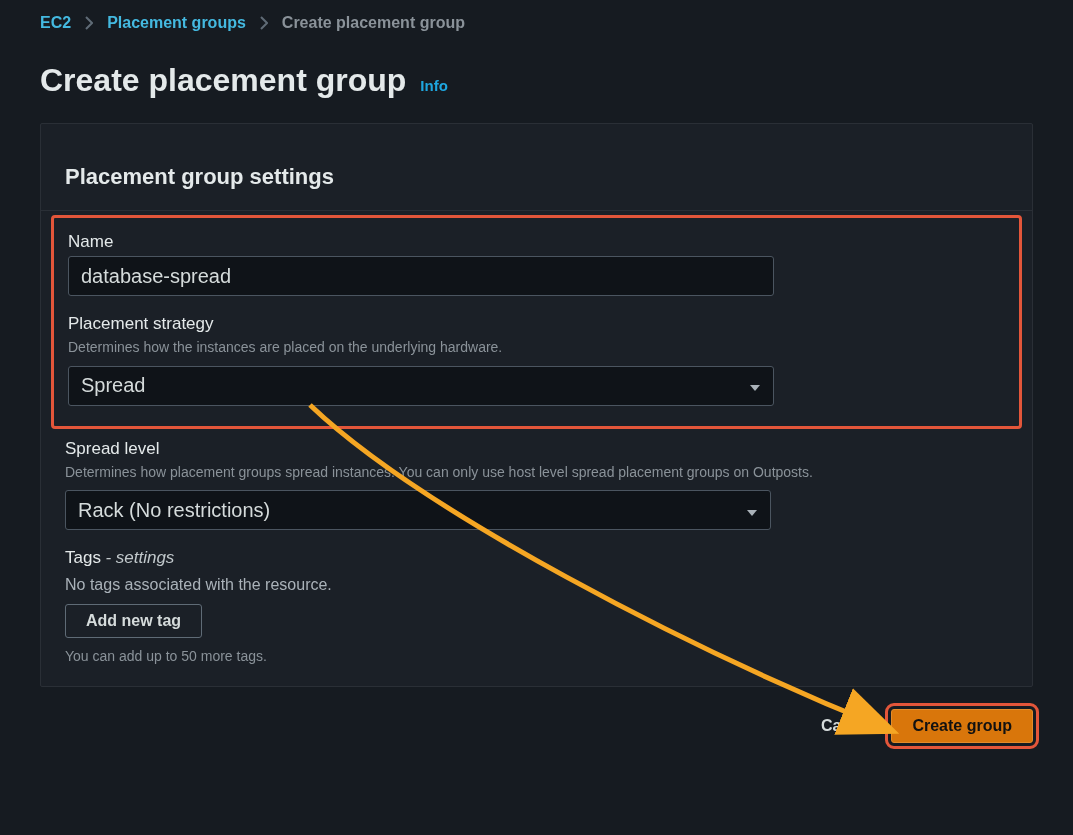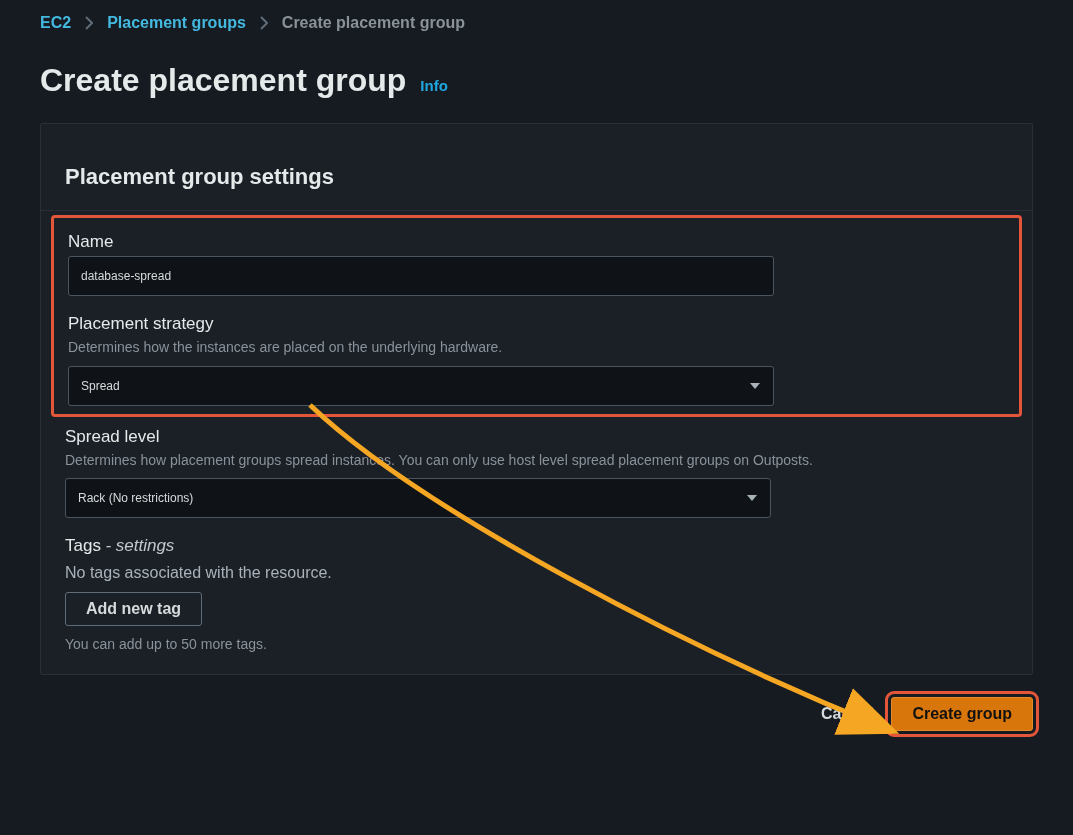--- a/index.html
+++ b/index.html
@@ -72,35 +72,35 @@
     margin-bottom: 8px;
     line-height: 1.4;
   }
   input.text-input, .select-box {
     width: 706px;
     height: 40px;
     background: #0f1318;
     border: 1px solid #4b5560;
     border-radius: 3px;
     color: #d5dbdb;
-    font-size: 12px;
+    font-size: 20px;
     padding: 0 12px;
     display: flex;
     align-items: center;
     justify-content: space-between;
     cursor: pointer;
   }
   input.text-input { cursor: text; outline: none; }
   .select-box .sel-text { flex: 1; }
   .caret-down { color: #aab2b9; }
 
   .highlight-box {
     border: 3px solid #e3563a;
     border-radius: 4px;
-    padding: 14px 14px 2px 14px;
+    padding: 14px 14px 14px 14px;
     margin: -14px -14px 10px -14px;
   }
 
   .tags-label { font-size: 17px; color: #e4e9ea; }
   .tags-optional { font-style: italic; color: #c2c9cc; font-size: 17px; }
   .tags-empty { color: #aab2b9; font-size: 16px; margin-top: 8px; }
 
   .btn {
     display: inline-flex;
     align-items: center;

